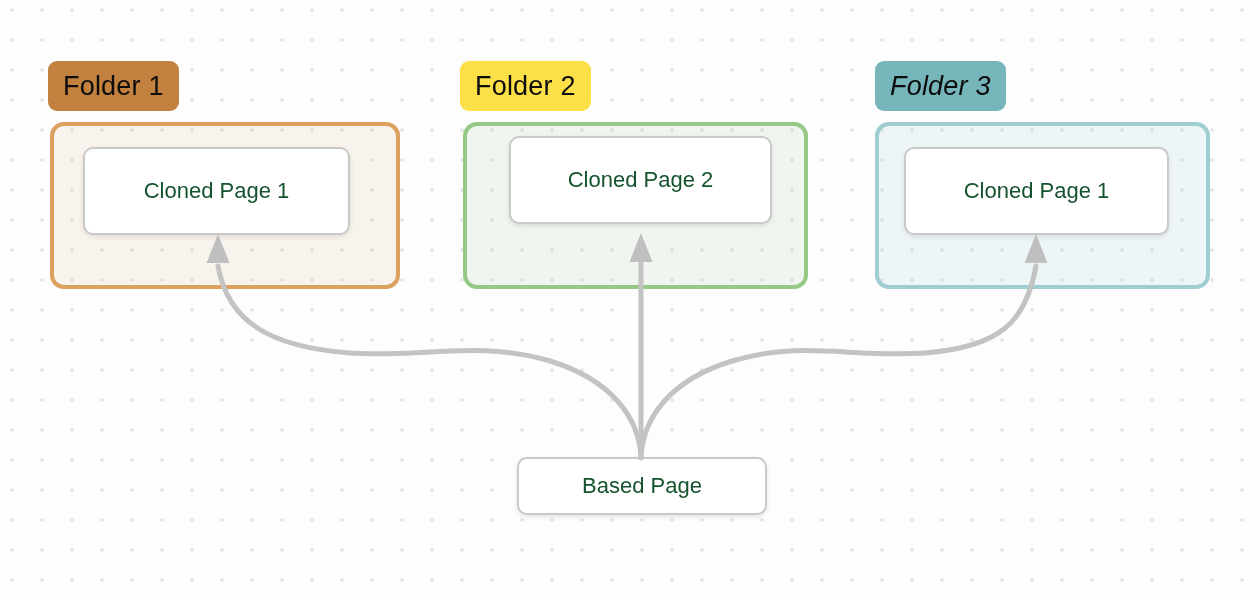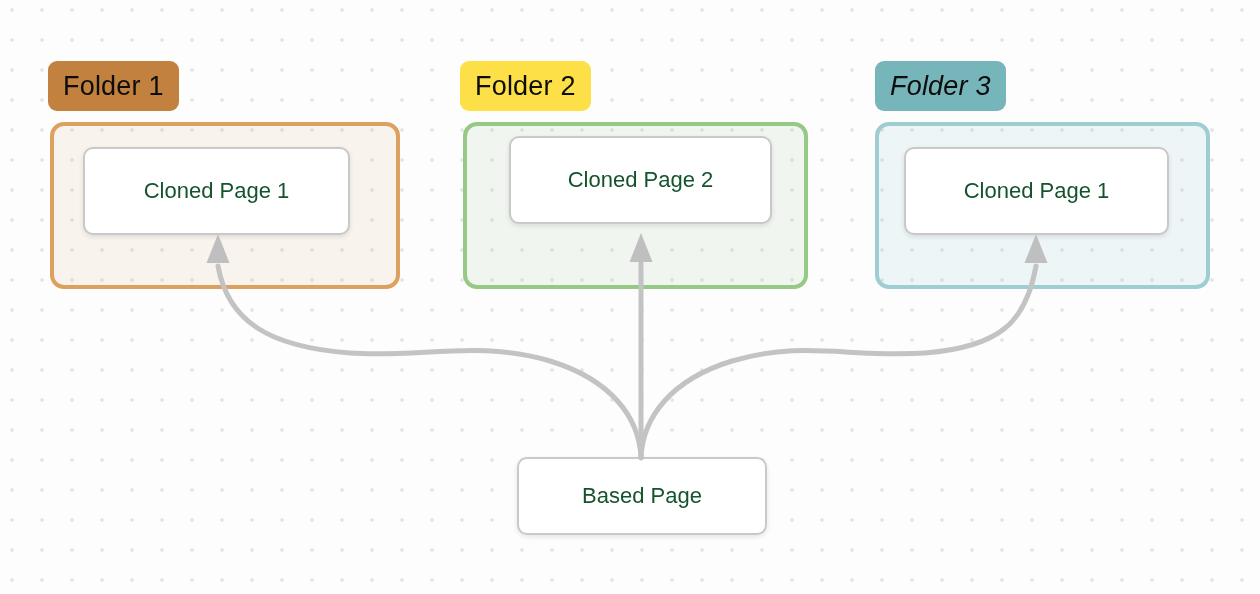--- a/index.html
+++ b/index.html
@@ -35,21 +35,21 @@
   .page {
     position: absolute; background: #ffffff;
     border: 2px solid #c9c9c9; border-radius: 10px; box-sizing: border-box;
     display: flex; align-items: center; justify-content: center;
     font-size: 22px; color: #14532d;
     box-shadow: 0 2px 5px rgba(0,0,0,0.10);
   }
   .page1 { left: 83px;  top: 147px; width: 267px; height: 88px; }
   .page2 { left: 509px; top: 136px; width: 263px; height: 88px; }
   .page3 { left: 904px; top: 147px; width: 265px; height: 88px; }
-  .based { left: 517px; top: 457px; width: 250px; height: 78px; }
+  .based { left: 517px; top: 457px; width: 250px; height: 58px; }
 
   svg.arrows { position: absolute; inset: 0; pointer-events: none; }
   svg.arrows path.tail { fill: none; stroke: #c3c3c3; stroke-width: 5; stroke-linecap: round; }
   svg.arrows polygon.head { fill: #bfbfbf; }
 </style>
 </head>
 <body>
 
 <div class="canvas">
 

